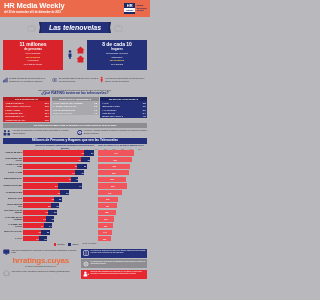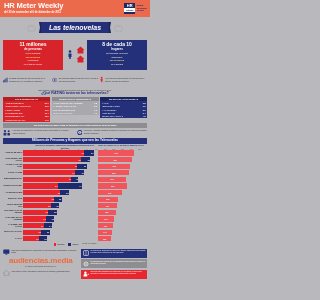--- a/index.html
+++ b/index.html
@@ -146,21 +146,21 @@
   .fb-gray { background:#8d8d92; }
   .fb-red { background:#e8262f; }
   .fb-ico { flex:0 0 auto; }
 </style>
 </head>
 <body>
 
 <div class="page">
 
   <div class="header">
-    <div class="hdr-title">HR Meter Weekly</div>
+    <div class="hdr-title">HR Media Weekly</div>
     <div class="hdr-sub">del 30 de noviembre al 6 de diciembre de 2015</div>
     <div class="logo">
       <div class="logo-mark">
         <span>HR</span>
         <i>Ratings</i>
       </div>
       <div class="logo-txt">Media<br>Research<br>Center</div>
     </div>
   </div>
 
@@ -585,21 +585,21 @@
 
   <div class="footer">
     <div class="f-left">
       <div class="f-line">
         <svg width="7" height="6" viewBox="0 0 12 10">
           <rect x="0.5" y="0.5" width="11" height="7.5" rx="1" fill="#24307a"></rect>
           <rect x="4.5" y="8.2" width="3" height="1.6" fill="#24307a"></rect>
         </svg>
         <div class="f-txt">Para mayor información te sugerimos ver los principales programas de la semana vistos</div>
       </div>
-      <div class="brand">audiencias.media</div>
+      <div class="brand">hrratings.cuyas</div>
       <div class="brand-sub">Tu socio empresarial decisiones #1</div>
       <div class="f-line">
         <svg width="7" height="6" viewBox="0 0 12 10">
           <path d="M6 0.5L0.5 5H2v4.5h8V5h1.5z" fill="none" stroke="#8d8d92" stroke-width="1"></path>
         </svg>
         <div class="f-txt">Para obtener mayor información escríbenos a contacto@hrratings.media</div>
       </div>
     </div>
 
     <div class="f-right">

